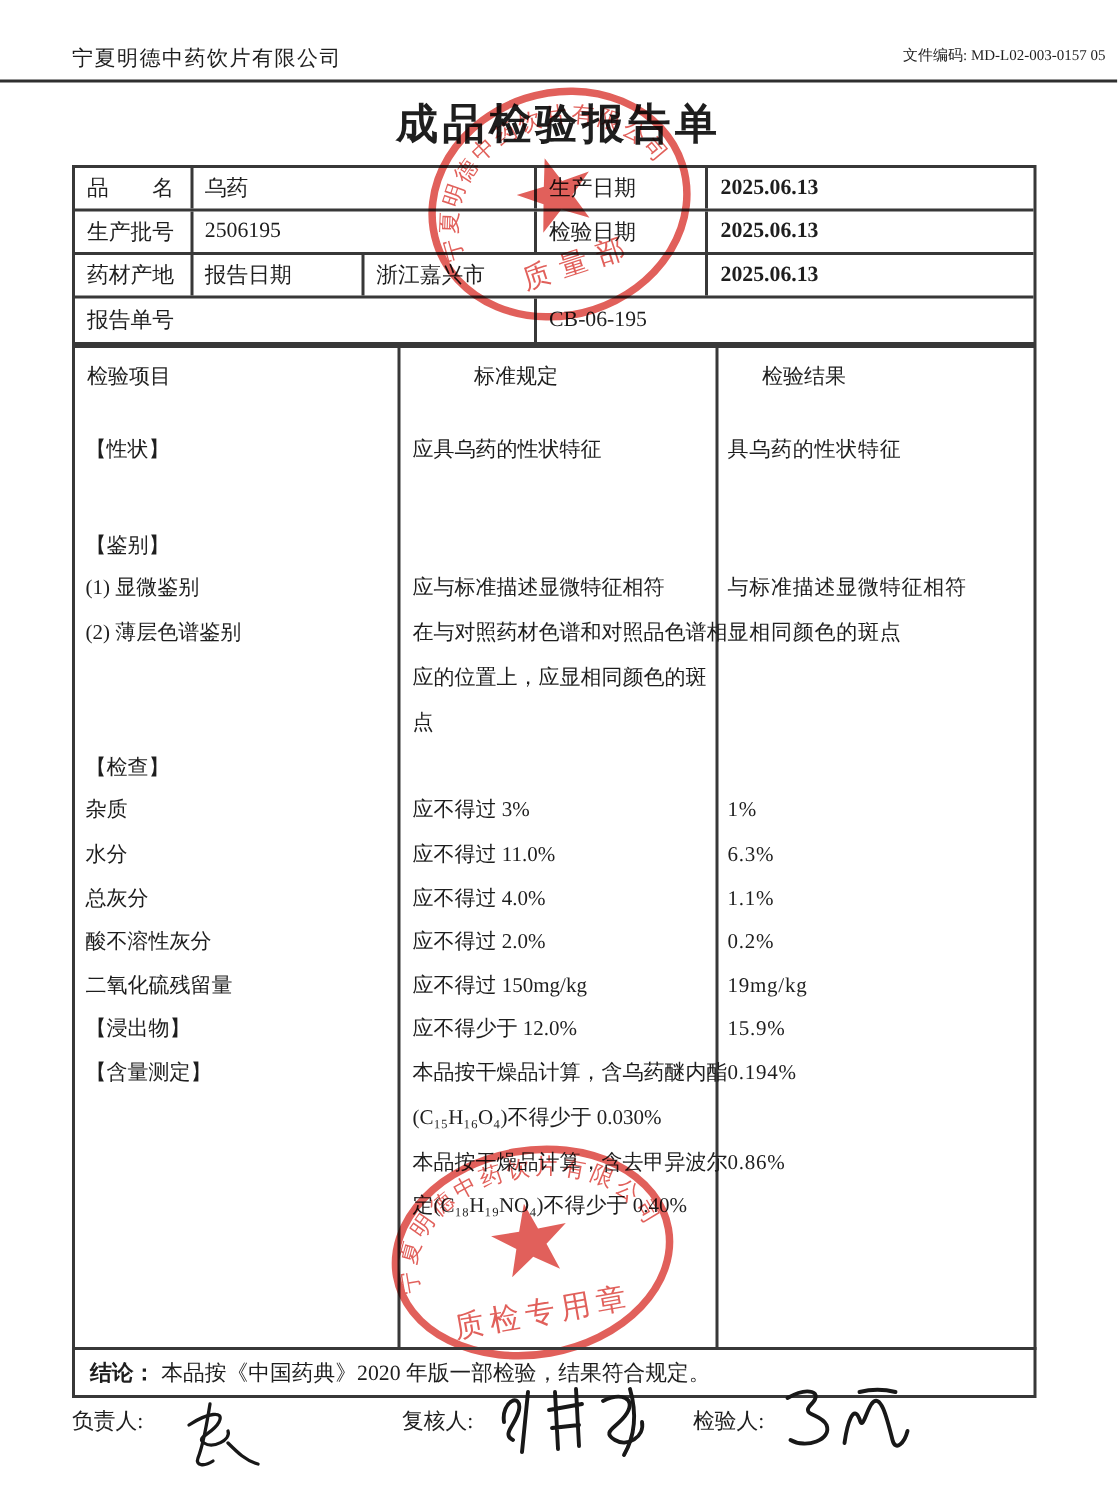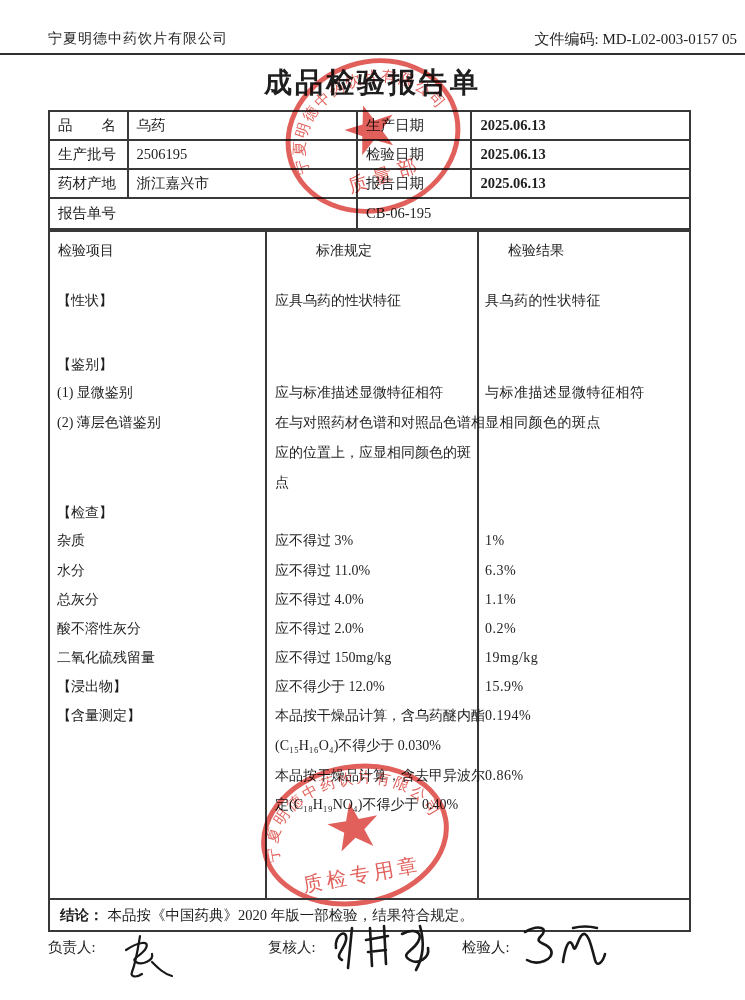--- a/index.html
+++ b/index.html
@@ -1,19 +1,19 @@
 <!DOCTYPE html>
 <html><head>
 <meta charset="utf-8">
 <style>
   html,body{margin:0;padding:0;background:#ffffff;}
   .page{position:relative;width:745px;height:1000px;background:#fff;overflow:hidden;
         font-family:"Liberation Serif","DejaVu Serif",serif;color:#1e1e1e;}
   .hdr-left{position:absolute;left:48px;top:30px;font-size:14px;letter-spacing:1px;}
-  .hdr-right{position:absolute;right:8px;top:30px;font-size:15px;}
+  .hdr-right{position:absolute;right:8px;top:30px;font-size:10px;}
   .hdr-rule{position:absolute;left:0;top:53px;width:745px;height:2px;background:#2f2f2f;}
   .title{position:absolute;left:0;top:64px;width:745px;text-align:center;
          font-size:28px;font-weight:bold;letter-spacing:3px;}
   
   .info-table{position:absolute;left:48px;top:110px;width:643px;height:120px;
               border:2px solid #383838;box-sizing:border-box;font-size:14.5px;}
   .irow{position:relative;display:flex;height:29px;border-bottom:2px solid #383838;box-sizing:border-box;}
   .irow:last-child{border-bottom:none;}
   .icell{box-sizing:border-box;border-right:2px solid #383838;display:flex;align-items:center;
          padding-left:8px;white-space:nowrap;overflow:visible;}
@@ -65,22 +65,22 @@
       <div class="icell w4">2025.06.13</div>
     </div>
     <div class="irow">
       <div class="icell w1">生产批号</div>
       <div class="icell w2">2506195</div>
       <div class="icell w3">检验日期</div>
       <div class="icell w4">2025.06.13</div>
     </div>
     <div class="irow">
       <div class="icell w1">药材产地</div>
+      <div class="icell w3">报告日期</div>
       <div class="icell w2">浙江嘉兴市</div>
-      <div class="icell w3">报告日期</div>
       <div class="icell w4">2025.06.13</div>
     </div>
     <div class="irow">
       <div class="icell w12">报告单号</div>
       <div class="icell w34">CB-06-195</div>
     </div>
   </div>
 
   <div class="main-table">
     <div class="vline v1"></div>

